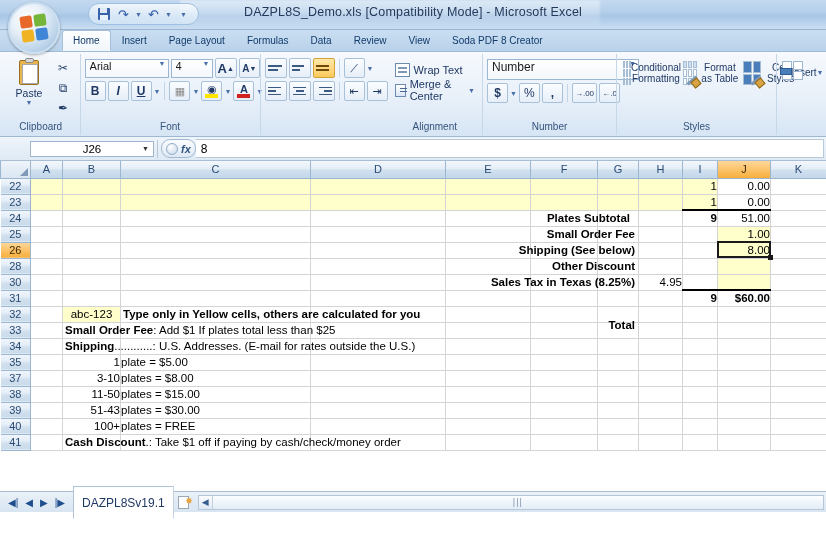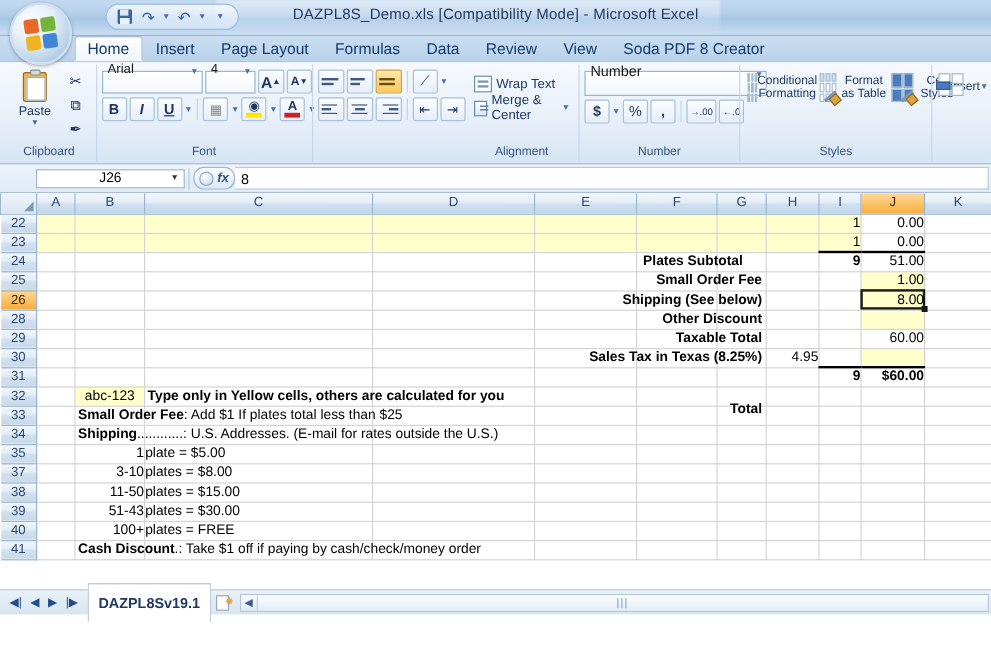--- a/index.html
+++ b/index.html
@@ -70,21 +70,21 @@
     position: relative;
     height: 22px;
     background: linear-gradient(to bottom, #cadef2, #b9d2ea);
     border-bottom: 1px solid #9fbcd9;
     padding-left: 62px;
     display: flex; align-items: flex-end;
   }
   .tab {
     height: 21px; padding: 0 10px;
     display: flex; align-items: center;
-    font-size: 13px; color: #123a6b;
+    font-size: 10px; color: #123a6b;
     border: 1px solid transparent;
     border-radius: 3px 3px 0 0;
     cursor: default;
   }
   .tab.active {
     background: linear-gradient(to bottom,#fdfefe,#f2f7fc);
     border: 1px solid #a3bfda; border-bottom: 1px solid #f3f7fb;
     font-weight: normal;
   }
 
@@ -113,22 +113,22 @@
   .clip-clip { position:absolute; left:9px; top:0px; width:9px; height:5px; background:#d9d9d9; border:1px solid #8a8a8a; border-radius:2px; }
   .paste-lbl { font-size:10.5px; color:#1f3864; margin-top:1px; }
   .mini-col { width: 22px; display:flex; flex-direction:column; align-items:center; gap:3px; padding-top:3px; }
   .mini { width: 18px; height: 17px; display:flex; align-items:center; justify-content:center; font-size:12px; }
 
   
   .row { display:flex; align-items:center; gap:2px; }
   .row + .row { margin-top: 3px; }
   .combo {
     height: 19px; background: linear-gradient(to bottom,#ffffff,#f3f8fc);
-    border: 1px solid #9bb6d2; display:flex; align-items:flex-end;
-    padding: 0 2px 13px 4px; font-size: 11px; color:#1a1a1a;
+    border: 1px solid #9bb6d2; display:flex; align-items:flex-start;
+    padding: 0 2px 0 4px; font-size: 11px; color:#1a1a1a;
   }
   .combo .cv { flex:1; overflow:hidden; white-space:nowrap; }
   .combo .ca { font-size: 7px; color:#4a6ea9; padding-left:3px; }
   .btn {
     min-width: 21px; height: 20px;
     display:flex; align-items:center; justify-content:center;
     border: 1px solid transparent; border-radius: 2px;
     font-size: 12px; color: #1f3864; padding: 0 2px;
   }
   .btn.bordered { border: 1px solid #a8c0d8; background: linear-gradient(to bottom,#fbfdff,#e6eef8); }
@@ -261,21 +261,21 @@
     background: linear-gradient(to bottom,#eaf1f8,#d8e5f1);
     border-top: 1px solid #a9bed4;
     display:flex; align-items:center; padding-left: 4px;
   }
   .nav-btns { display:flex; align-items:center; gap:7px; padding: 0 8px 0 4px; }
   .nav-b { font-size: 10px; color: #1f4e8c; }
   .stab {
     height: 20px; padding: 16px 8px;
     background: #fff;
     border: 1px solid #b0c4d8; border-bottom: none;
-    font-weight: bold; font-size: 12px; color: #1f3864;
+    font-weight: normal; font-size: 12px; color: #1f3864;
     display:flex; align-items:center;
     clip-path: polygon(0 0, 100% 0, 100% 100%, 0 100%);
   }
   .newsheet { width:20px; height:18px; display:flex; align-items:center; justify-content:center; position:relative; }
   .ns-page { width:11px;height:13px;background:#fdfdfd;border:1px solid #9aa8b8; position:relative; }
   .ns-star { position:absolute; left:6px; top:-1px; font-size:9px; color:#e8a33d; }
   .hscroll {
     flex:1; height: 15px; margin-left: 4px; margin-right: 2px;
     background: linear-gradient(to bottom,#eef3f9,#dbe6f1);
     border: 1px solid #b5c6d8;
@@ -665,21 +665,21 @@
         </tr>
         <tr>
           <td class="rowhead">24</td>
           <td class="cell"></td>
           <td class="cell"></td>
           <td class="cell"></td>
           <td class="cell"></td>
           <td class="cell"></td>
           <td class="cell"></td>
           <td class="cell ovf">
-            <span style="font-weight: bold; left: auto; right: 19px;">Plates Subtotal</span>
+            <span style="font-weight: bold; left: auto; right: 8px;">Plates Subtotal</span>
           </td>
           <td class="cell"></td>
           <td class="cell r b topline">9</td>
           <td class="cell r topline">51.00</td>
           <td class="cell"></td>
         </tr>
         <tr>
           <td class="rowhead">25</td>
           <td class="cell"></td>
           <td class="cell"></td>
@@ -718,36 +718,20 @@
           <td class="cell"></td>
           <td class="cell"></td>
           <td class="cell"></td>
           <td class="cell"></td>
           <td class="cell ovf">
             <span style="font-weight: bold; left: auto; right: 3px;">Other Discount</span>
           </td>
           <td class="cell"></td>
           <td class="cell"></td>
           <td class="cell yel"></td>
-          <td class="cell"></td>
-        </tr>
-        <tr>
-          <td class="rowhead">29</td>
-          <td class="cell"></td>
-          <td class="cell"></td>
-          <td class="cell"></td>
-          <td class="cell"></td>
-          <td class="cell"></td>
-          <td class="cell"></td>
-          <td class="cell ovf">
-            <span style="font-weight: bold; left: auto; right: 3px;">Taxable Total</span>
-          </td>
-          <td class="cell"></td>
-          <td class="cell"></td>
-          <td class="cell r">60.00</td>
           <td class="cell"></td>
         </tr>
         <tr>
           <td class="rowhead">30</td>
           <td class="cell"></td>
           <td class="cell"></td>
           <td class="cell"></td>
           <td class="cell"></td>
           <td class="cell"></td>
           <td class="cell"></td>

